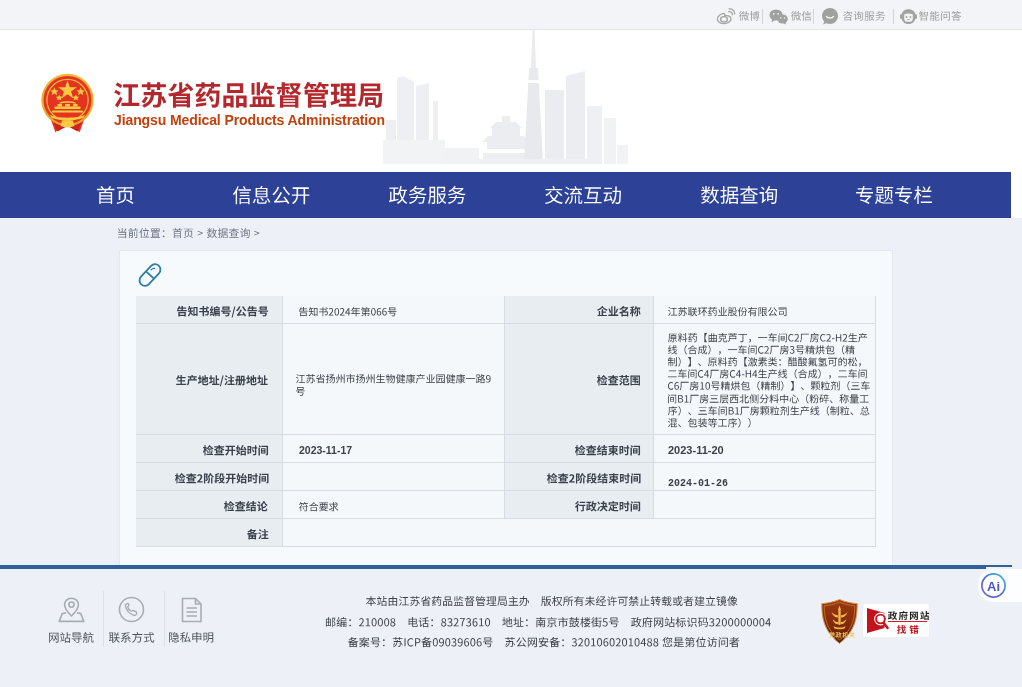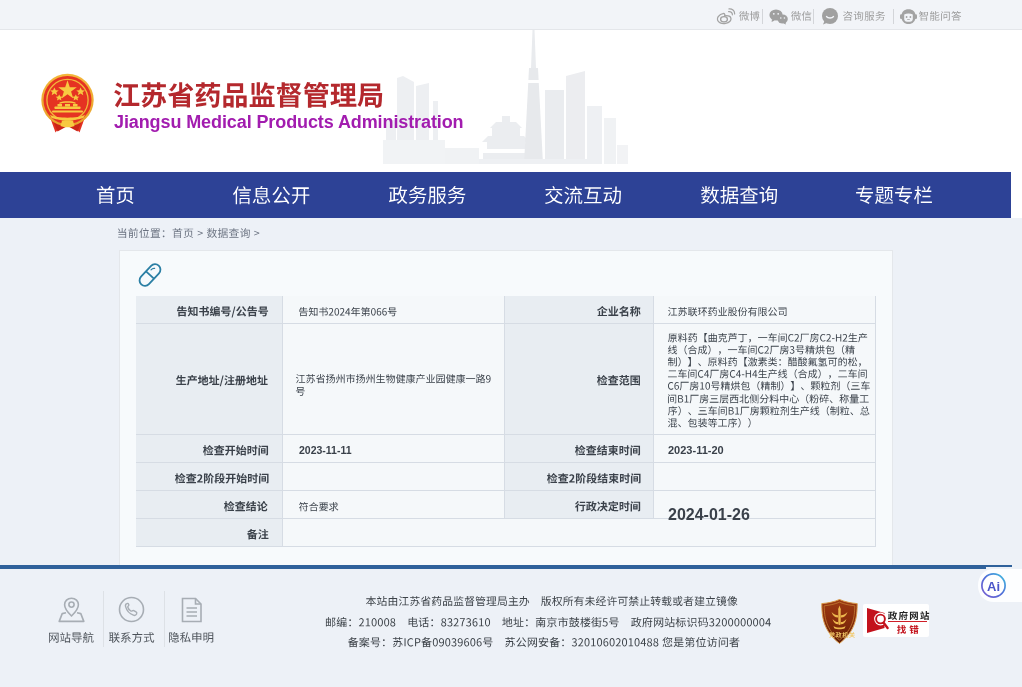--- a/index.html
+++ b/index.html
@@ -138,21 +138,21 @@
         <use href="#gn" x="200"></use>
         <use href="#go" x="300"></use>
         <use href="#gp" x="400"></use>
         <use href="#gq" x="500"></use>
         <use href="#gr" x="600"></use>
         <use href="#gs" x="700"></use>
         <use href="#gt" x="800"></use>
         <use href="#gu" x="900"></use>
       </g>
     </svg>
-    <div style="position:absolute;left:114px;top:112.7px;font-size:18px;color:#a21caf;font-weight:700;letter-spacing:-0.1px;line-height:1;white-space:pre;">Jiangsu Medical Products Administration</div>
+    <div style="position:absolute;left:114px;top:112.7px;font-size:14px;color:#c2410c;font-weight:700;letter-spacing:-0.1px;line-height:1;white-space:pre;">Jiangsu Medical Products Administration</div>
     <svg style="position:absolute;left:95.9px;top:185.0px" width="39" height="21">
       <g fill="#ffffff" transform="translate(-0.05,17.46) scale(0.1950,-0.1950)">
         <use href="#gv"></use>
         <use href="#gw" x="100"></use>
       </g>
     </svg>
     <svg style="position:absolute;left:231.8px;top:184.9px" width="79" height="21">
       <g fill="#ffffff" transform="translate(0.38,17.57) scale(0.1950,-0.1950)">
         <use href="#gc"></use>
         <use href="#gx" x="100"></use>
@@ -598,31 +598,31 @@
         <use href="#gcp" x="100"></use>
         <use href="#gcm" x="200"></use>
         <use href="#gcW" x="300"></use>
         <use href="#gcX" x="400"></use>
         <use href="#gcS" x="500"></use>
         <use href="#gcT" x="600"></use>
         <use href="#gci" x="700"></use>
         <use href="#gci" x="800"></use>
       </g>
     </svg>
-    <div style="position:absolute;left:299px;top:444.5px;font-size:10.5px;color:#3a414a;font-weight:700;letter-spacing:0px;line-height:1;white-space:pre;">2023-11-11</div>
+    <div style="position:absolute;left:299px;top:444.5px;font-size:10.5px;color:#3a414a;font-weight:700;letter-spacing:0px;line-height:1;white-space:pre;">2023-11-17</div>
     <div style="position:absolute;left:668px;top:444.5px;font-size:11px;color:#3a414a;font-weight:700;letter-spacing:0px;line-height:1;white-space:pre;">2023-11-20</div>
     <svg style="position:absolute;left:298.0px;top:500.9px" width="42" height="12">
       <g fill="#3a414a" transform="translate(0.64,9.43) scale(0.1000,-0.1000)">
         <use href="#gcY"></use>
         <use href="#gcg" x="100"></use>
         <use href="#gcZ" x="200"></use>
         <use href="#gc0" x="300"></use>
       </g>
     </svg>
-    <div style="position:absolute;left:668px;top:507px;font-size:16px;color:#3a414a;font-weight:700;letter-spacing:0px;line-height:1;white-space:pre;">2024-01-26</div>
+    <div style="position:absolute;left:668px;top:479px;font-size:10px;color:#3a414a;font-weight:700;letter-spacing:0px;line-height:1;white-space:pre;font-family:Liberation Mono, monospace;">2024-01-26</div>
     <div style="position:absolute;left:0;top:565px;width:1012px;height:1.5px;background:#2f619b"></div>
     <div style="position:absolute;left:0;top:565px;width:986px;height:4px;background:#2f619b"></div>
     <svg style="position:absolute;left:57px;top:596px" width="29" height="28" viewBox="0 0 29 28">
 <g fill="none" stroke="#a7adb4" stroke-width="1.6">
 <path d="M14.5 2.2 C10.4 2.2 7.6 5.1 7.6 8.8 C7.6 12.6 12 17.6 14.5 20 C17 17.6 21.4 12.6 21.4 8.8 C21.4 5.1 18.6 2.2 14.5 2.2 Z"></path>
 <circle cx="14.5" cy="8.6" r="2.6"></circle>
 <path d="M9 16.8 L5.2 17.6 L2.2 25.4 L26.8 25.4 L23.8 17.6 L20 16.8" stroke-linejoin="round"></path>
 </g>
     </svg>
     <svg style="position:absolute;left:117px;top:596px" width="29" height="28" viewBox="0 0 29 28">

